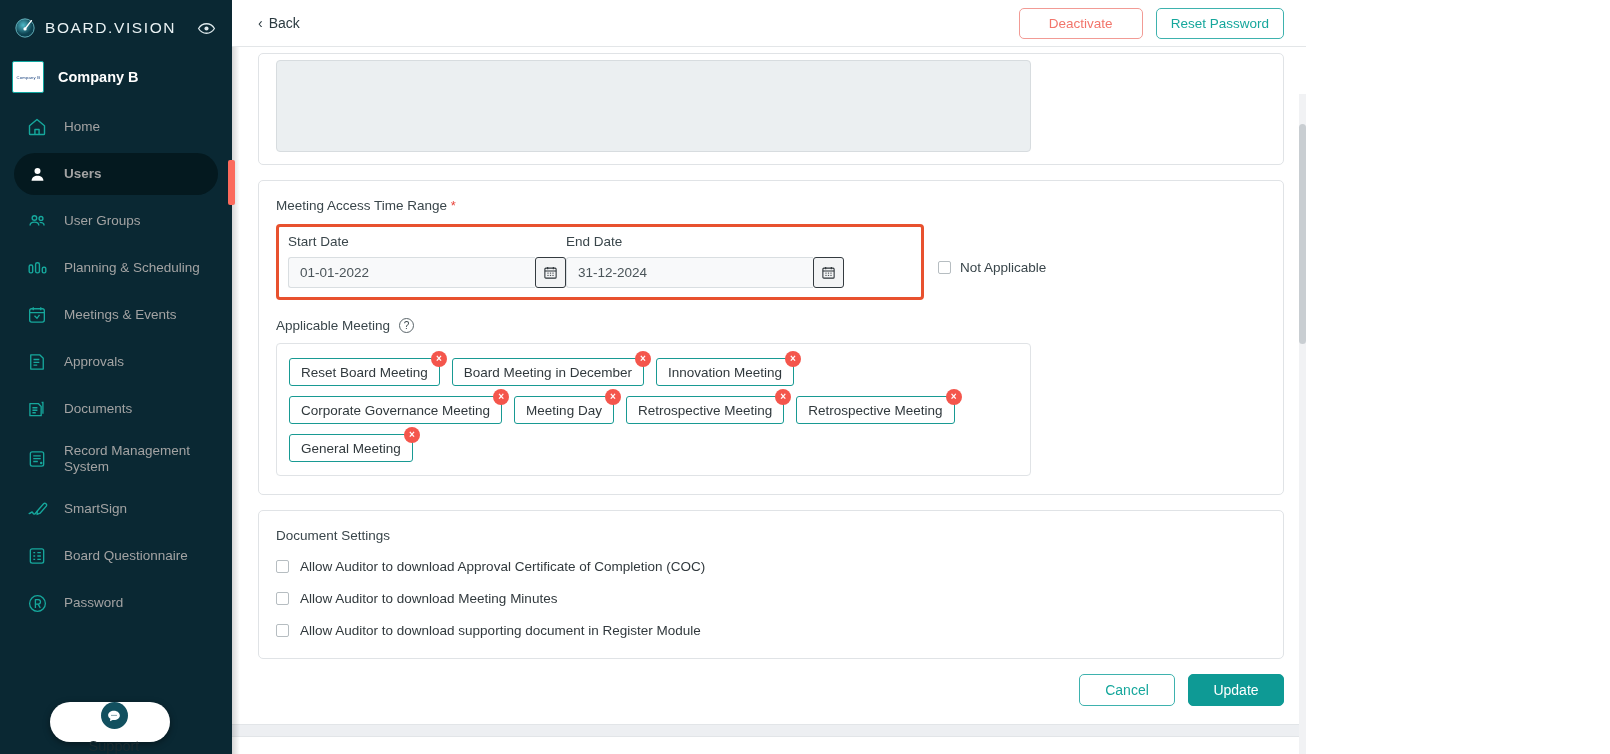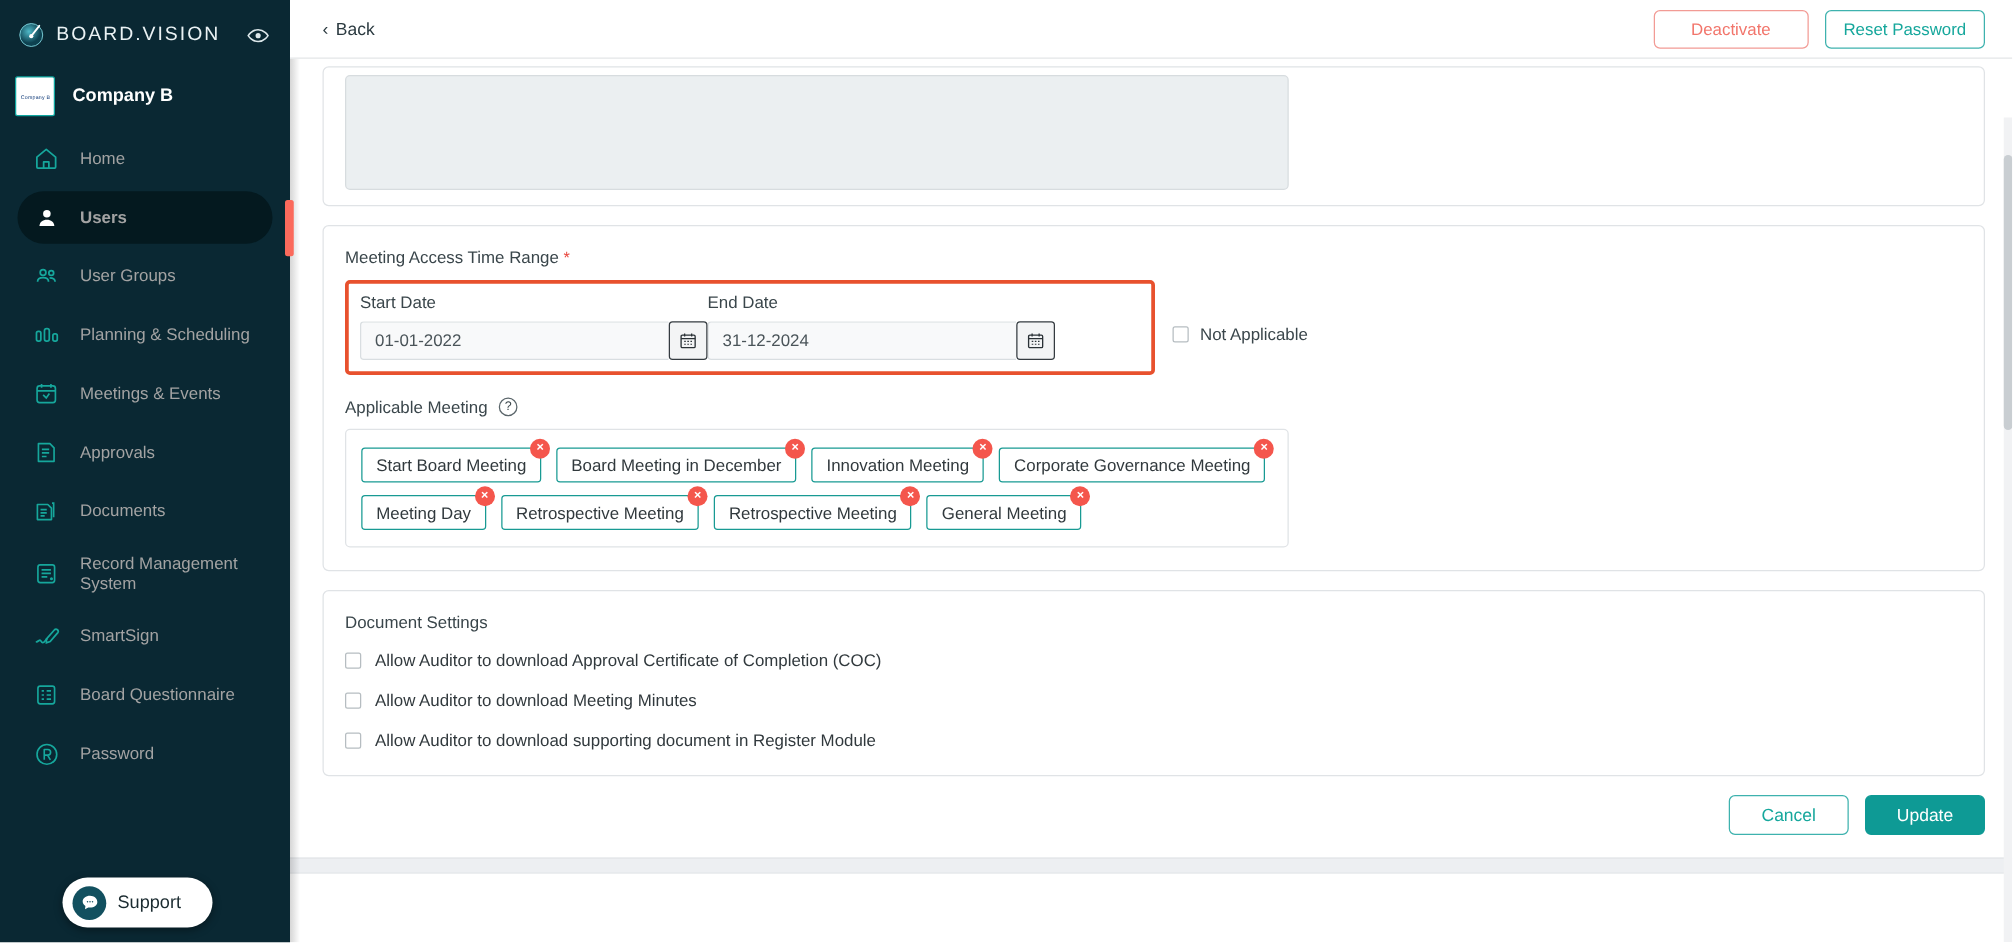--- a/index.html
+++ b/index.html
@@ -3,21 +3,21 @@
 <meta charset="utf-8">
 <style>
   * { box-sizing: border-box; }
   html, body {
     margin: 0; padding: 0;
     width: 1610px; height: 754px;
     overflow: hidden;
     font-family: "Liberation Sans", sans-serif;
     background: #ffffff;
   }
-  .app { position: relative; width: 1610px; height: 754px; display: flex; }
+  .app { position: relative; width: 1306px; height: 754px; display: flex; }
 
   
   .sidebar {
     width: 232px; height: 754px;
     background: #0A2833;
     flex: 0 0 232px;
     position: relative;
     overflow: hidden;
   }
   .brand {
@@ -100,20 +100,21 @@
   .support {
     position: absolute;
     left: 50px; bottom: 12px;
     width: 120px; height: 40px;
     background: #ffffff;
     border-radius: 22px;
     display: flex; align-items: center;
     gap: 9px;
     padding-left: 8px;
     box-shadow: 0 2px 7px rgba(0,0,0,.4);
+    flex-direction: column;
   }
   .support-bubble {
     width: 27px; height: 27px; border-radius: 50%;
     background: #12505F;
     display: flex; align-items: center; justify-content: center;
     flex: 0 0 27px;
   }
   .support-label { color: #1B2B30; font-size: 14.5px; }
 
   
@@ -585,21 +586,21 @@
             </div>
           </div>
 
           <div class="am-head">
             <span class="am-title">Applicable Meeting</span>
             <span class="help-ico">?</span>
           </div>
 
           <div class="chips-box">
             <div class="chip">
-              <span>Start Board Meeting</span>
+              <span>Reset Board Meeting</span>
               <span class="chip-x">×</span>
             </div>
             <div class="chip">
               <span>Board Meeting in December</span>
               <span class="chip-x">×</span>
             </div>
             <div class="chip">
               <span>Innovation Meeting</span>
               <span class="chip-x">×</span>
             </div>

